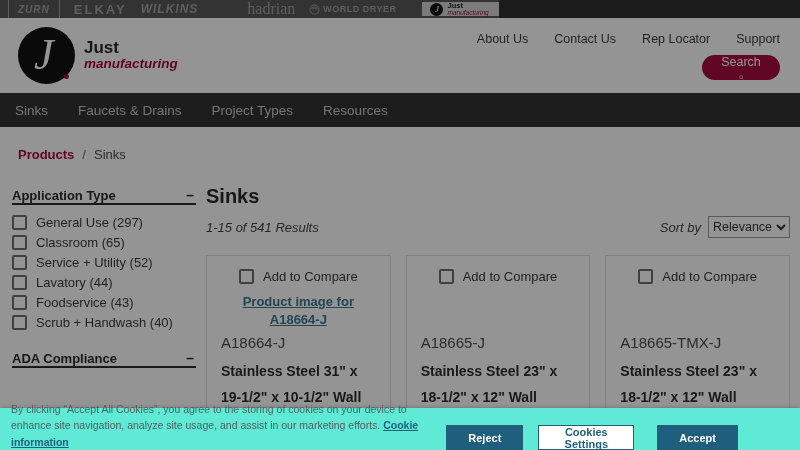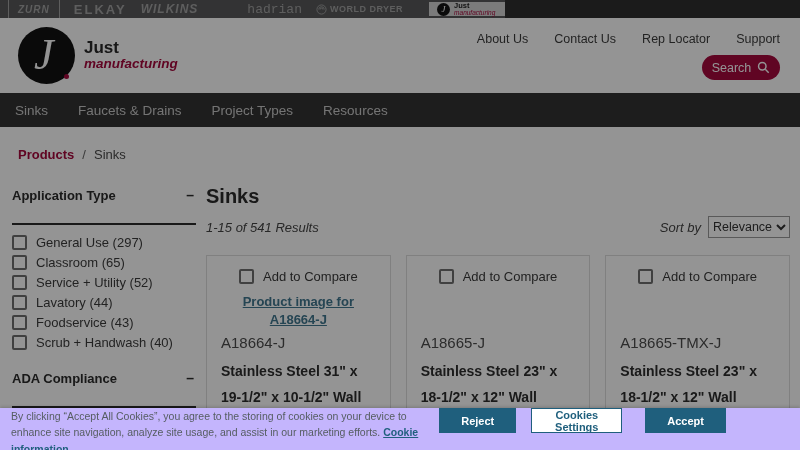--- a/index.html
+++ b/index.html
@@ -12,21 +12,21 @@
   .page { position:absolute; inset:0; background:#fff; }
 
   
   .brandbar { height:18px; background:#58595b; display:flex; align-items:stretch; }
   .brand-strip { display:flex; align-items:center; gap:14px; padding:0 0 0 8px; }
   .brand { color:#a2a2a2; white-space:nowrap; cursor:pointer; display:flex; align-items:center; gap:3px; }
   .brand-zurn { font-size:10px; font-weight:bold; font-style:italic; letter-spacing:1px;
     border:1px solid #a2a2a2; border-radius:9px; padding:14px 9px; }
   .brand-elkay { font-size:13px; font-weight:bold; letter-spacing:2px; }
   .brand-wilkins { font-size:12px; font-weight:bold; font-style:italic; letter-spacing:1px; }
-  .brand-hadrian { font-family:Liberation Mono, monospace; font-size:13px;padding-left:35px; }
+  .brand-hadrian { font-family:Liberation Serif, serif; font-size:16px;padding-left:35px; }
   .brand-worlddryer { font-size:9px; font-weight:bold; letter-spacing:.5px; }
   .brand-tab-active { background:#d4d4d4; display:flex; align-items:center; gap:4px;
     padding:0 10px 0 8px; margin-left:12px; cursor:pointer; }
   .mini-circle { width:13px; height:13px; border-radius:50%; background:#141414; color:#fff;
     font-family:"Liberation Serif", serif; font-style:italic; font-size:9px;
     display:flex; align-items:center; justify-content:center; }
   .mini-text { line-height:1; }
   .mini-text .t1 { font-size:7.5px; font-weight:bold; color:#1d1d1d; display:block; }
   .mini-text .t2 { font-size:6.5px; font-style:italic; color:#a6093d; display:block; }
   .brandbar-rest { flex:1; background:#2f2f2f; }
@@ -38,38 +38,38 @@
   .logo-j { position:absolute; left:16px; top:2px; color:#fdfdfd;
     font-family:"Liberation Serif", serif; font-style:italic; font-size:44px; }
   .logo-dot { position:absolute; right:6px; bottom:5px; width:5px; height:5px; border-radius:50%; background:#a6093d; }
   .logo-title { font-size:17px; font-weight:bold; color:#2a2a2a; line-height:1.1; }
   .logo-subtitle { font-size:13.5px; font-style:italic; font-weight:bold; color:#a6093d; line-height:1.1; }
   .header-right { position:absolute; right:20px; top:14px; display:flex; flex-direction:column; align-items:flex-end; gap:9px; }
   .header-links { display:flex; gap:26px; }
   .header-link { font-size:12.5px; color:#3c3c3c; cursor:pointer; }
   .search-btn { width:78px; height:25px; border-radius:13px; background:#a6093d; border:none;
     color:#fff; font-size:12.5px; font-family:inherit; display:flex; align-items:center;
-    justify-content:center; gap:6px; cursor:pointer; }
+    justify-content:center; gap:6px; cursor:pointer;flex-direction:column; }
 
   
   .mainnav { height:34px; background:#333333; display:flex; align-items:center; gap:30px; padding-left:15px; }
   .nav-item { color:#c9c9c9; font-size:13.5px; cursor:pointer; }
 
   
   .breadcrumb { padding:20px 0 15px 18px; font-size:13px; display:flex; gap:8px; align-items:center; }
   .crumb-link { color:#a6093d; font-weight:bold; cursor:pointer; }
   .crumb-sep { color:#666; }
   .crumb-current { color:#4a4a4a; }
 
   
   .content { display:flex; padding:0 10px 0 12px; }
   .sidebar { width:184px; flex:none; margin-right:10px; }
   .filter-group { margin-top:10px; }
   .filter-head { display:flex; justify-content:space-between; align-items:center;
-    border-bottom:2px solid #2b2b2b; padding-bottom:20px; }
+    border-bottom:2px solid #2b2b2b; padding-bottom:0; }
   .filter-title { font-size:13px; font-weight:bold; color:#2b2b2b; }
   .filter-collapse { font-size:14px; font-weight:bold; color:#2b2b2b; cursor:pointer; padding:0 2px; }
   .filter-options { margin-top:9px; }
   .filter-option { display:flex; align-items:center; gap:9px; margin-bottom:4px; height:16px; }
   input[type="checkbox"] { appearance:none; -webkit-appearance:none; width:15px; height:15px;
     border:2px solid #6f6f6f; border-radius:2px; background:#fff; cursor:pointer; flex:none; }
   .option-label { font-size:13px; color:#3c3c3c; cursor:pointer; white-space:nowrap; }
   .filter-group + .filter-group { margin-top:20px; }
 
   .main { flex:1; min-width:0; }
@@ -87,22 +87,22 @@
   .compare-label { font-size:13px; color:#3a3a3a; cursor:pointer; }
   .card-image { margin-top:8px; height:42px; text-align:center; }
   .img-alt-link { font-size:13px; font-weight:600; color:#41778f; text-decoration:underline; cursor:pointer; }
   .card-code { font-size:15px; color:#4c4c4c; }
   .card-title { font-size:14px; font-weight:bold; color:#2e2e2e; line-height:1.85; margin-top:8px; cursor:pointer; }
   .download-row { display:flex; align-items:center; gap:7px; margin-top:10px; cursor:pointer; }
   .download-label { font-size:13px; font-weight:bold; color:#a6093d; }
 
   
   .dim-overlay { position:absolute; inset:0; background:rgba(0,0,0,0.42); z-index:50; }
-  .cookie-bar { position:absolute; left:0; right:0; bottom:0; height:42px; background:#c4b5fd;
-    z-index:60; display:flex; align-items:flex-start; padding:0 16px 0 11px;
+  .cookie-bar { position:absolute; left:0; right:0; bottom:0; height:42px; background:#5eead4;
+    z-index:60; display:flex; align-items:flex-end; padding:0 4px 0 11px;
     box-shadow:0 -1px 3px rgba(0,0,0,0.18); }
   .cookie-text { width:452px; font-size:10.5px; line-height:1.55; color:#555d61; }
   .cookie-link { color:#1f5f7d; font-weight:bold; text-decoration:underline; cursor:pointer; }
   .cookie-buttons { display:flex; align-items:center; gap:15px; margin-left:14px; padding-right:58px; }
   .cookie-btn { height:25px; font-family:inherit; font-size:11px; font-weight:bold; cursor:pointer; }
   .btn-outline { background:#fff; color:#1f5f7d; border:1px solid #1f5f7d; padding:0 13px; }
   .btn-solid { background:#1f5f7d; color:#fff; border:none; padding:0 22px; }
   .cookie-buttons .gap-lg { margin-left:8px; }
 </style>
 </head>

